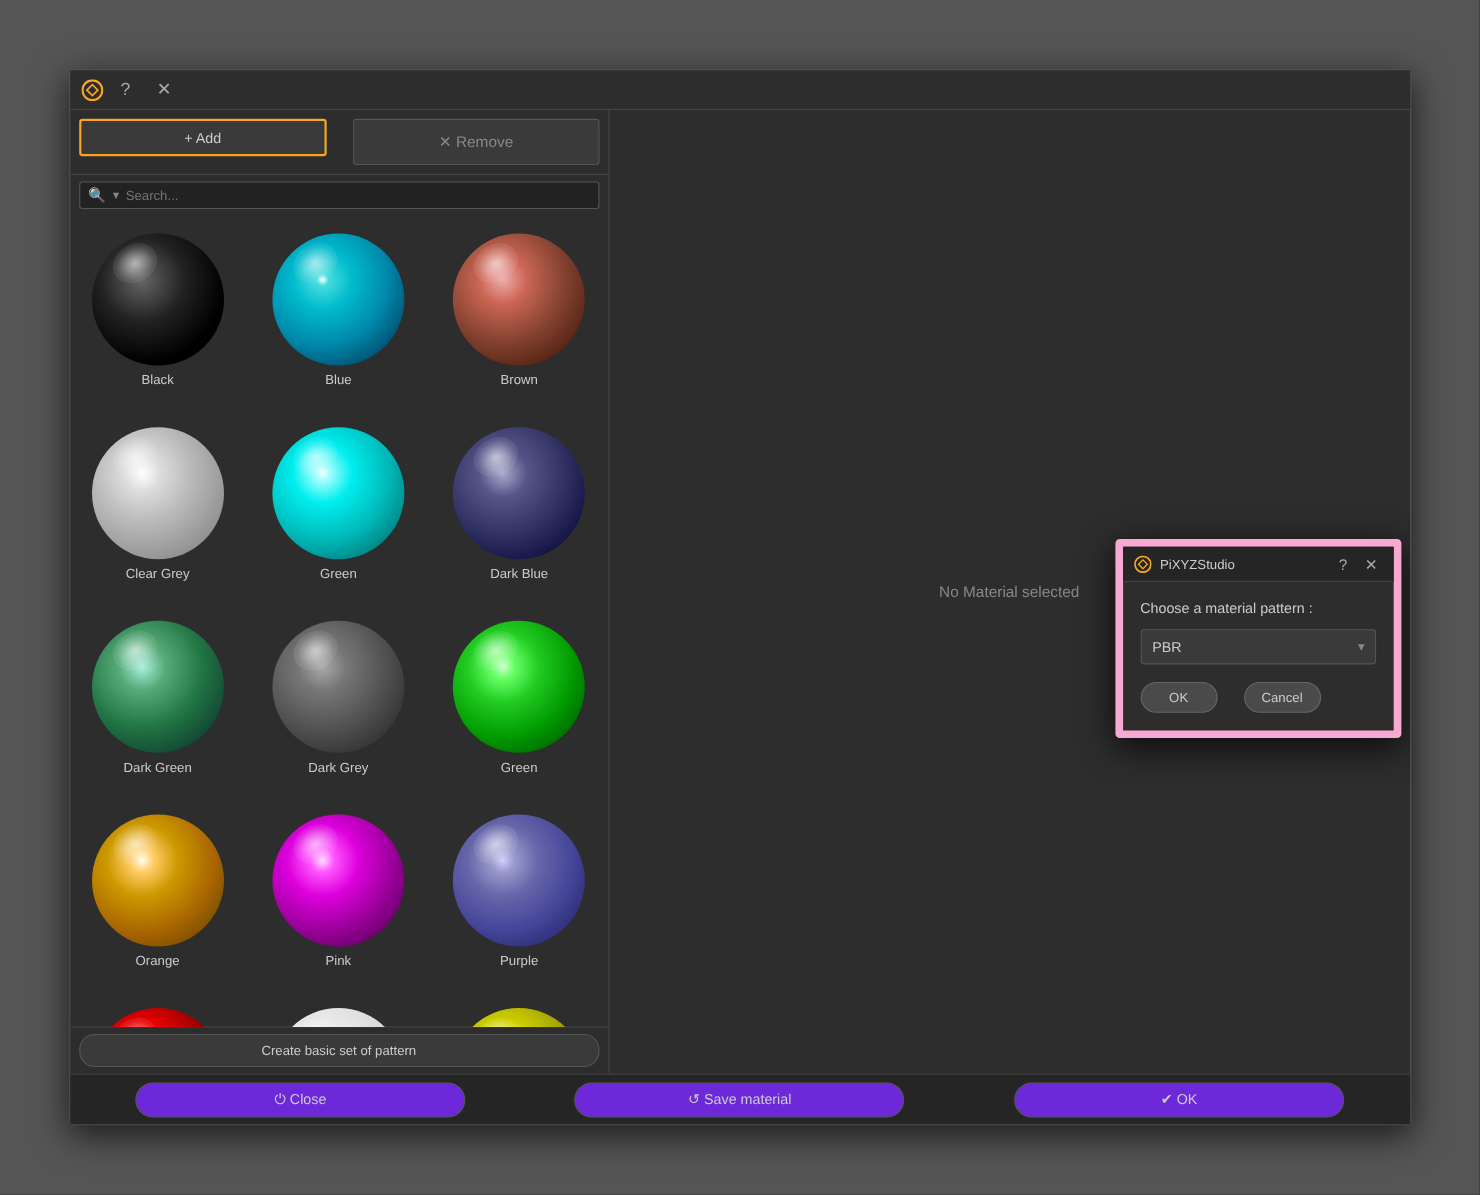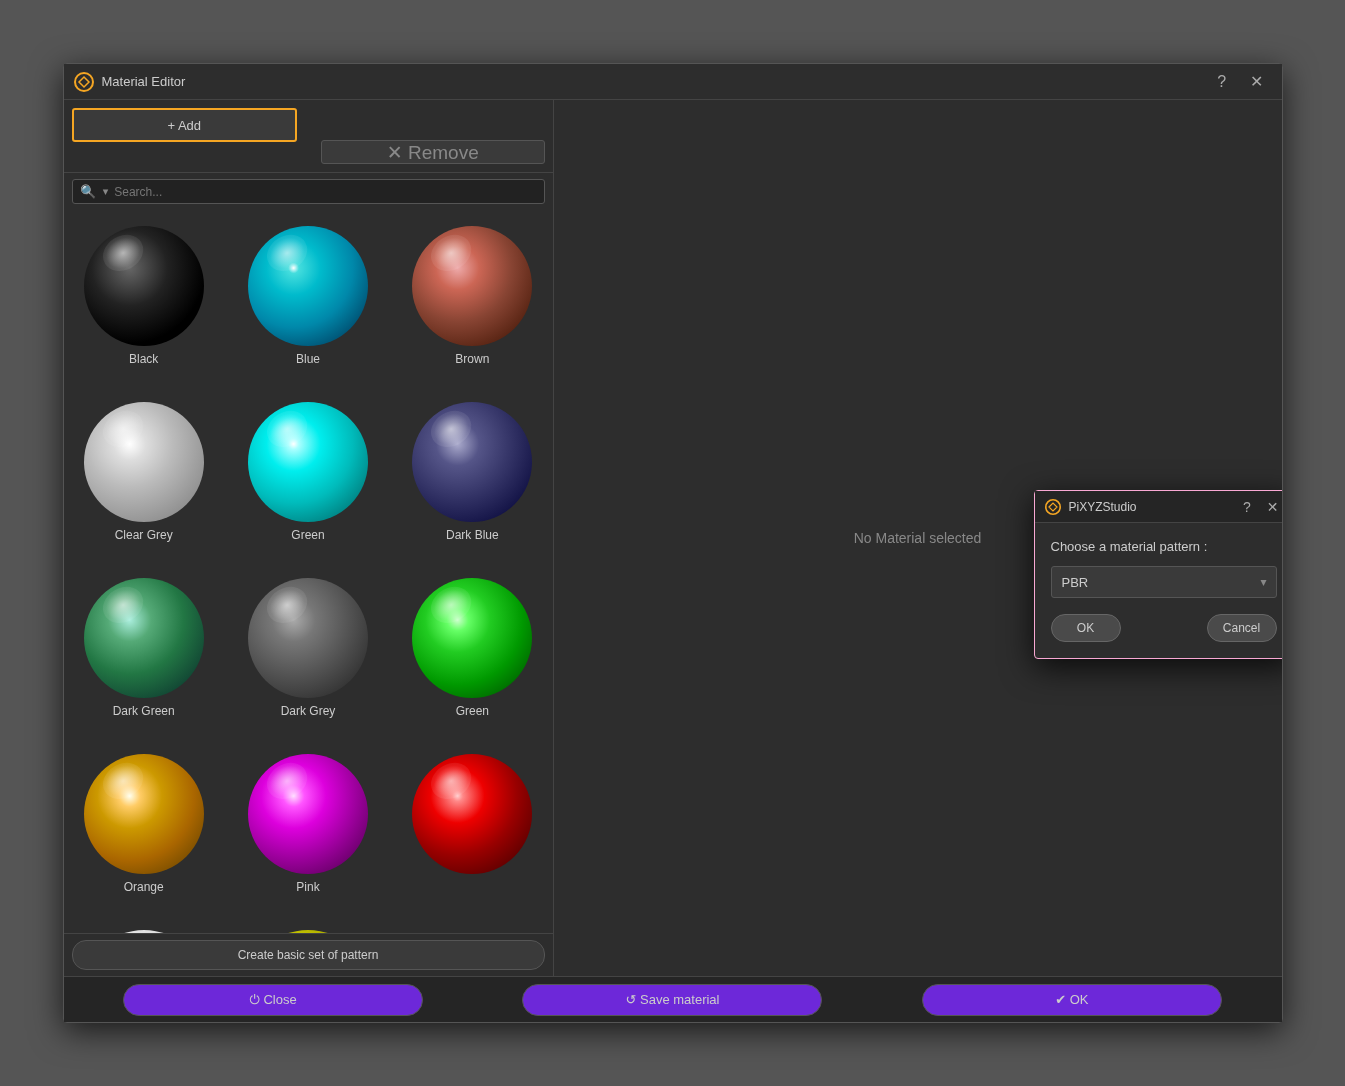--- a/index.html
+++ b/index.html
@@ -76,32 +76,31 @@
       color: #ccc;
       font-size: 13px;
       cursor: pointer;
       display: flex;
       align-items: center;
       justify-content: center;
       gap: 6px;
     }
     .btn-remove {
       flex: 1;
-      height: 24px;
+      height: 42px;
       background: #3a3a3a;
       border: 1px solid #555;
       border-radius: 3px;
       color: #888;
-      font-size: 19px;
+      font-size: 14px;
       cursor: pointer;
       display: flex;
       align-items: center;
       justify-content: center;
       gap: 6px;
-      margin-top: 32px;
     }
     .materials-grid {
       flex: 1;
       overflow-y: auto;
       padding: 10px;
     }
     .materials-grid::-webkit-scrollbar { width: 8px; }
     .materials-grid::-webkit-scrollbar-track { background: #2d2d2d; }
     .materials-grid::-webkit-scrollbar-thumb { background: #555; border-radius: 4px; }
     .grid {
@@ -202,27 +201,27 @@
       left: 15%;
       width: 35%;
       height: 28%;
       background: radial-gradient(ellipse, rgba(255,255,255,0.6) 0%, rgba(255,255,255,0.1) 60%, transparent 100%);
       border-radius: 50%;
       transform: rotate(-30deg);
     }
     .dialog {
       width: 260px;
       background: #2d2d2d;
-      border: 1px solid #f9a8d4;
+      border: 7px solid #f9a8d4;
       border-radius: 4px;
       padding: 0;
       box-shadow: 0 8px 32px rgba(0,0,0,0.8);
       position: absolute;
       top: 390px;
-      left: 480px;
+      left: 460px;
     }
     .dialog-title-bar {
       height: 32px;
       background: #252525;
       border-bottom: 1px solid #444;
       display: flex;
       align-items: center;
       padding: 0 10px;
       gap: 8px;
     }
@@ -268,22 +267,22 @@
       position: absolute;
       right: 10px;
       top: 50%;
       transform: translateY(-50%);
       color: #888;
       pointer-events: none;
       font-size: 12px;
     }
     .dialog-actions {
       display: flex;
-      justify-content: space-between;
-      gap: 10px;
+      justify-content: flex-start;
+      gap: 24px;
     }
     .dialog-btn {
       width: 70px;
       height: 28px;
       background: #4a4a4a;
       border: 1px solid #666;
       border-radius: 14px;
       color: #ccc;
       font-size: 12px;
       cursor: pointer;
@@ -314,21 +313,20 @@
 </head>
 <body>
 
 <div class="window">
 
   <div class="title-bar">
     <svg class="title-bar-logo" viewBox="0 0 20 20">
       <circle cx="10" cy="10" r="9" fill="none" stroke="#f5a623" stroke-width="2"></circle>
       <path d="M5 10 L10 5 L15 10 L10 15 Z" fill="none" stroke="#f5a623" stroke-width="1.5"></path>
     </svg>
-    <span class="title-bar-title">Material Editor</span>
     <button class="title-bar-btn">?</button>
     <button class="title-bar-btn">✕</button>
   </div>
 
   <div class="main-content">
 
     <div class="left-panel">
 
       <div class="toolbar">
         <button class="btn-add">+ Add</button>
@@ -379,20 +377,24 @@
               <div class="material-sphere sphere-green"></div>
               <span class="material-label">Green</span>
             </div>
             <div class="material-item">
               <div class="material-sphere sphere-orange"></div>
               <span class="material-label">Orange</span>
             </div>
             <div class="material-item">
               <div class="material-sphere sphere-pink"></div>
               <span class="material-label">Pink</span>
+            </div>
+            <div class="material-item">
+              <div class="material-sphere sphere-purple"></div>
+              <span class="material-label">Purple</span>
             </div>
             <div class="material-item">
               <div class="material-sphere sphere-red"></div>
             </div>
             <div class="material-item">
               <div class="material-sphere sphere-white"></div>
             </div>
             <div class="material-item">
               <div class="material-sphere sphere-yellow"></div>
             </div>

